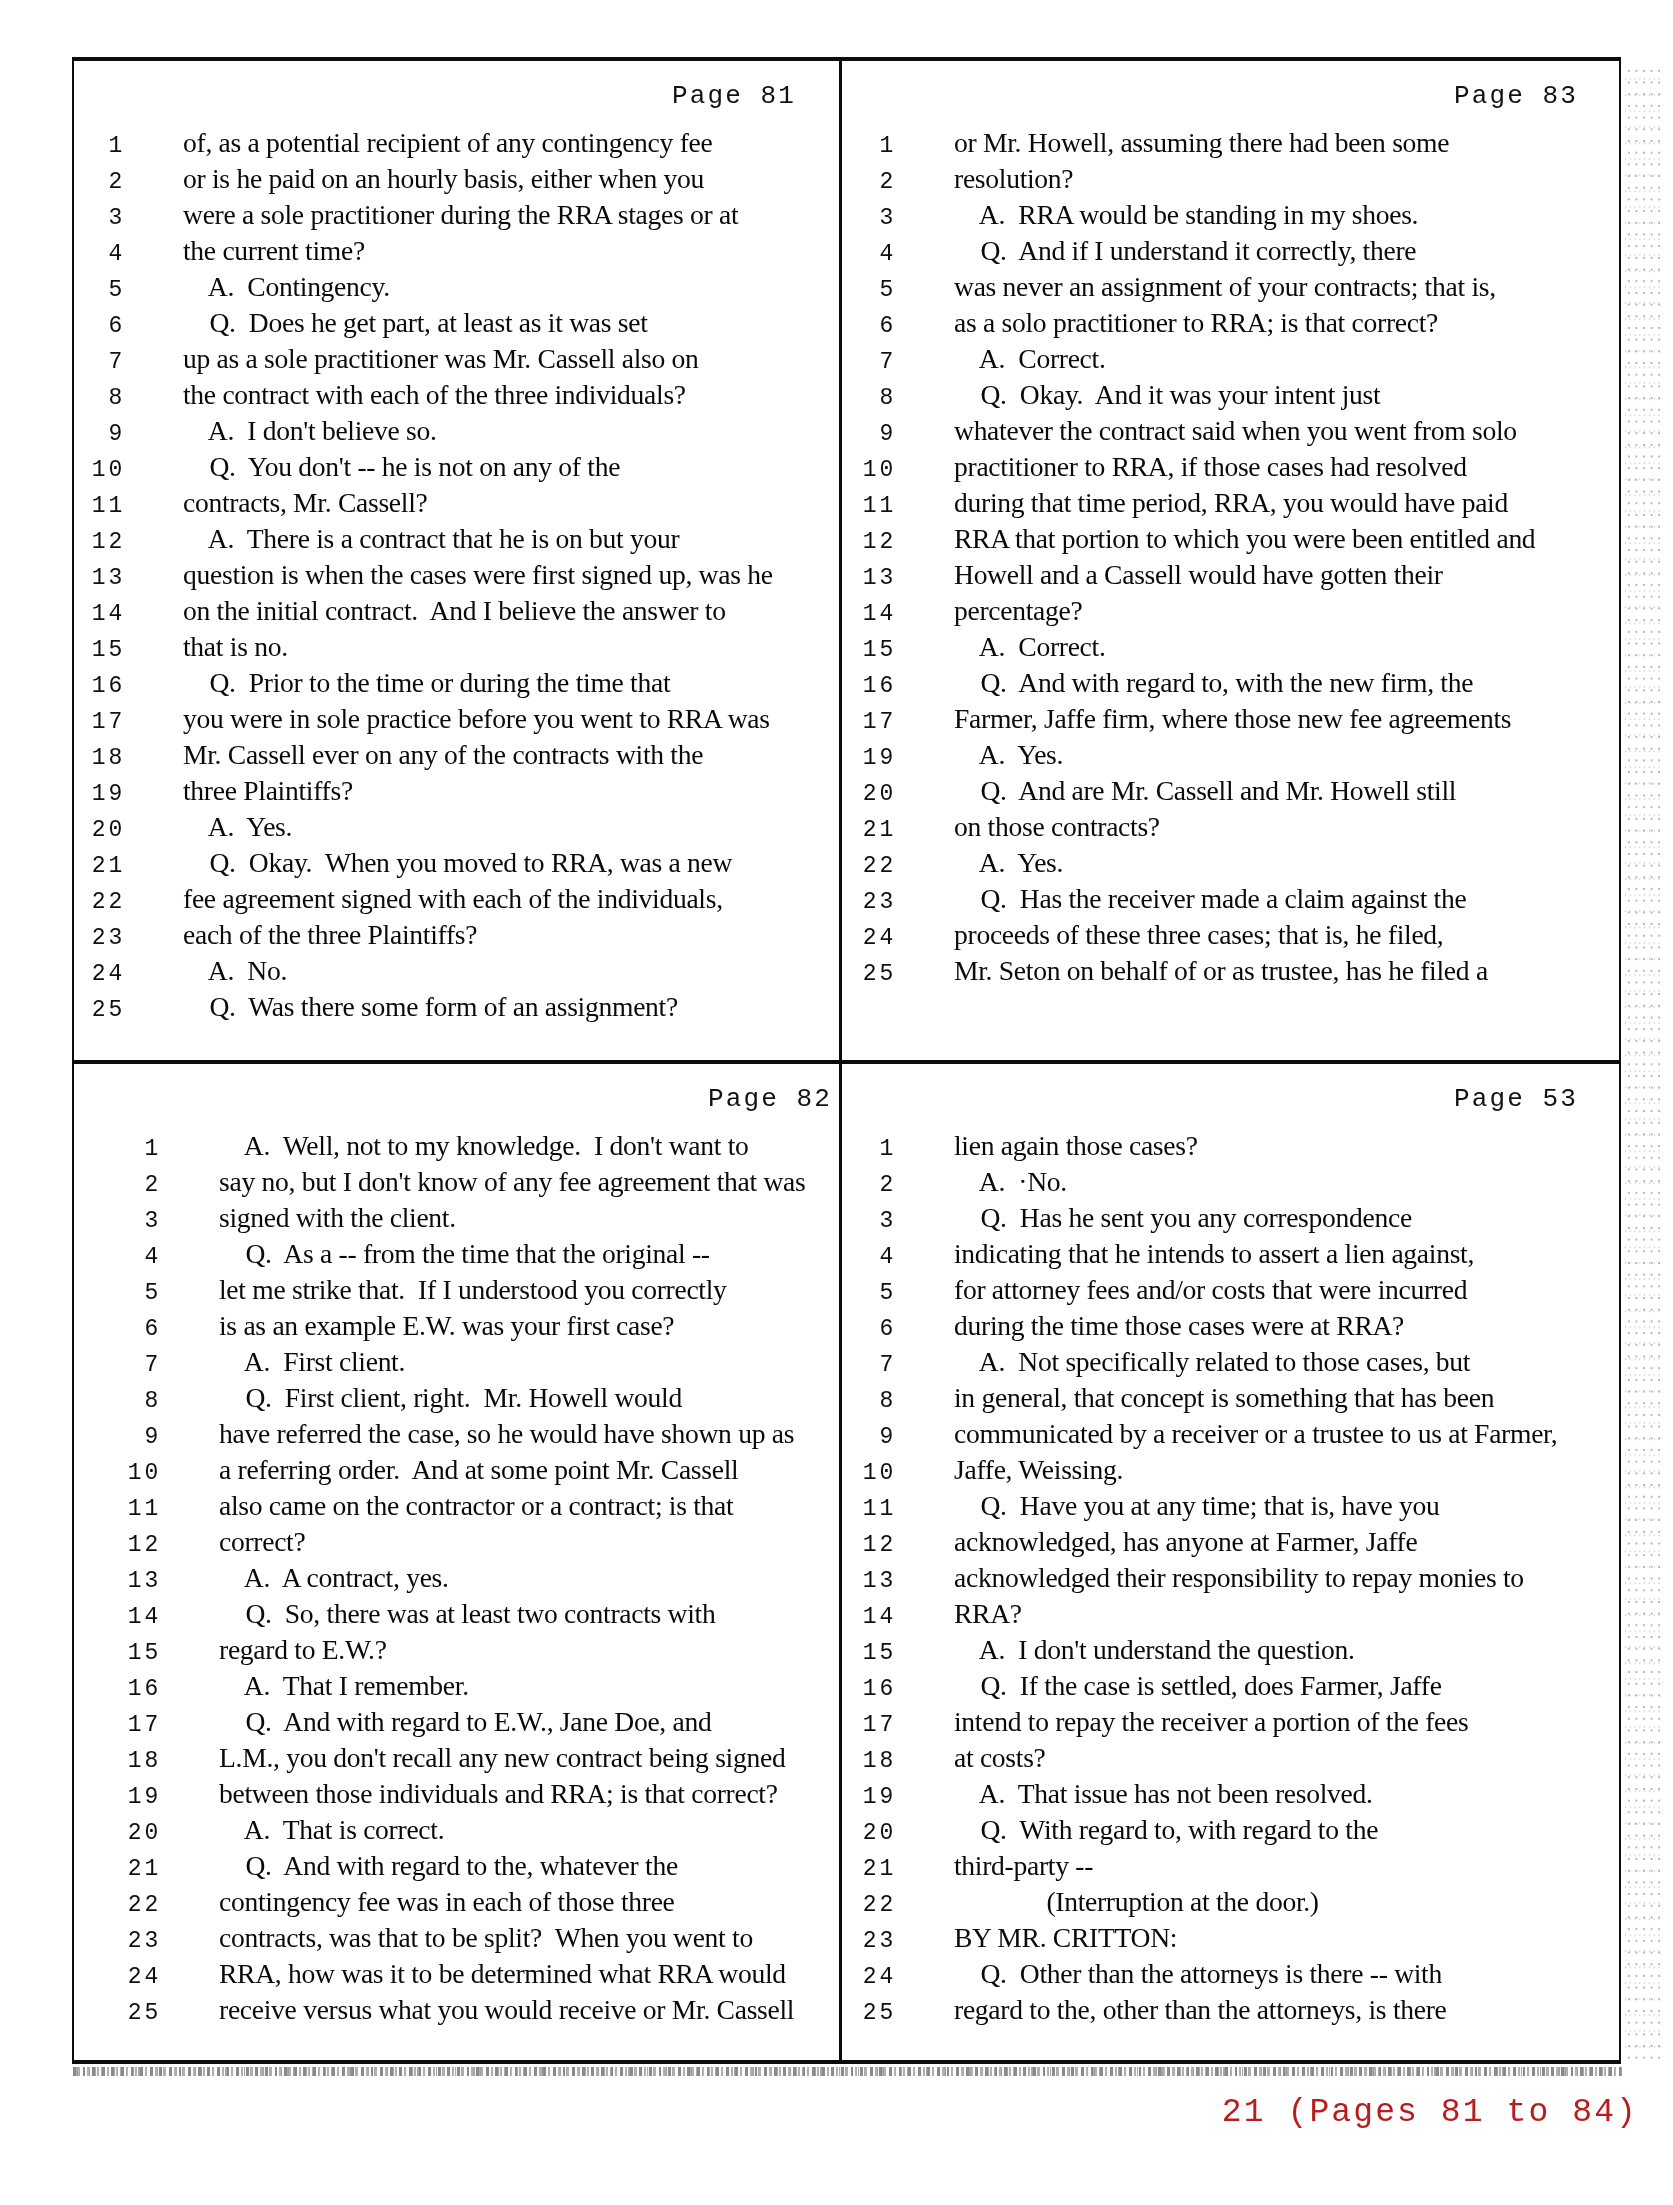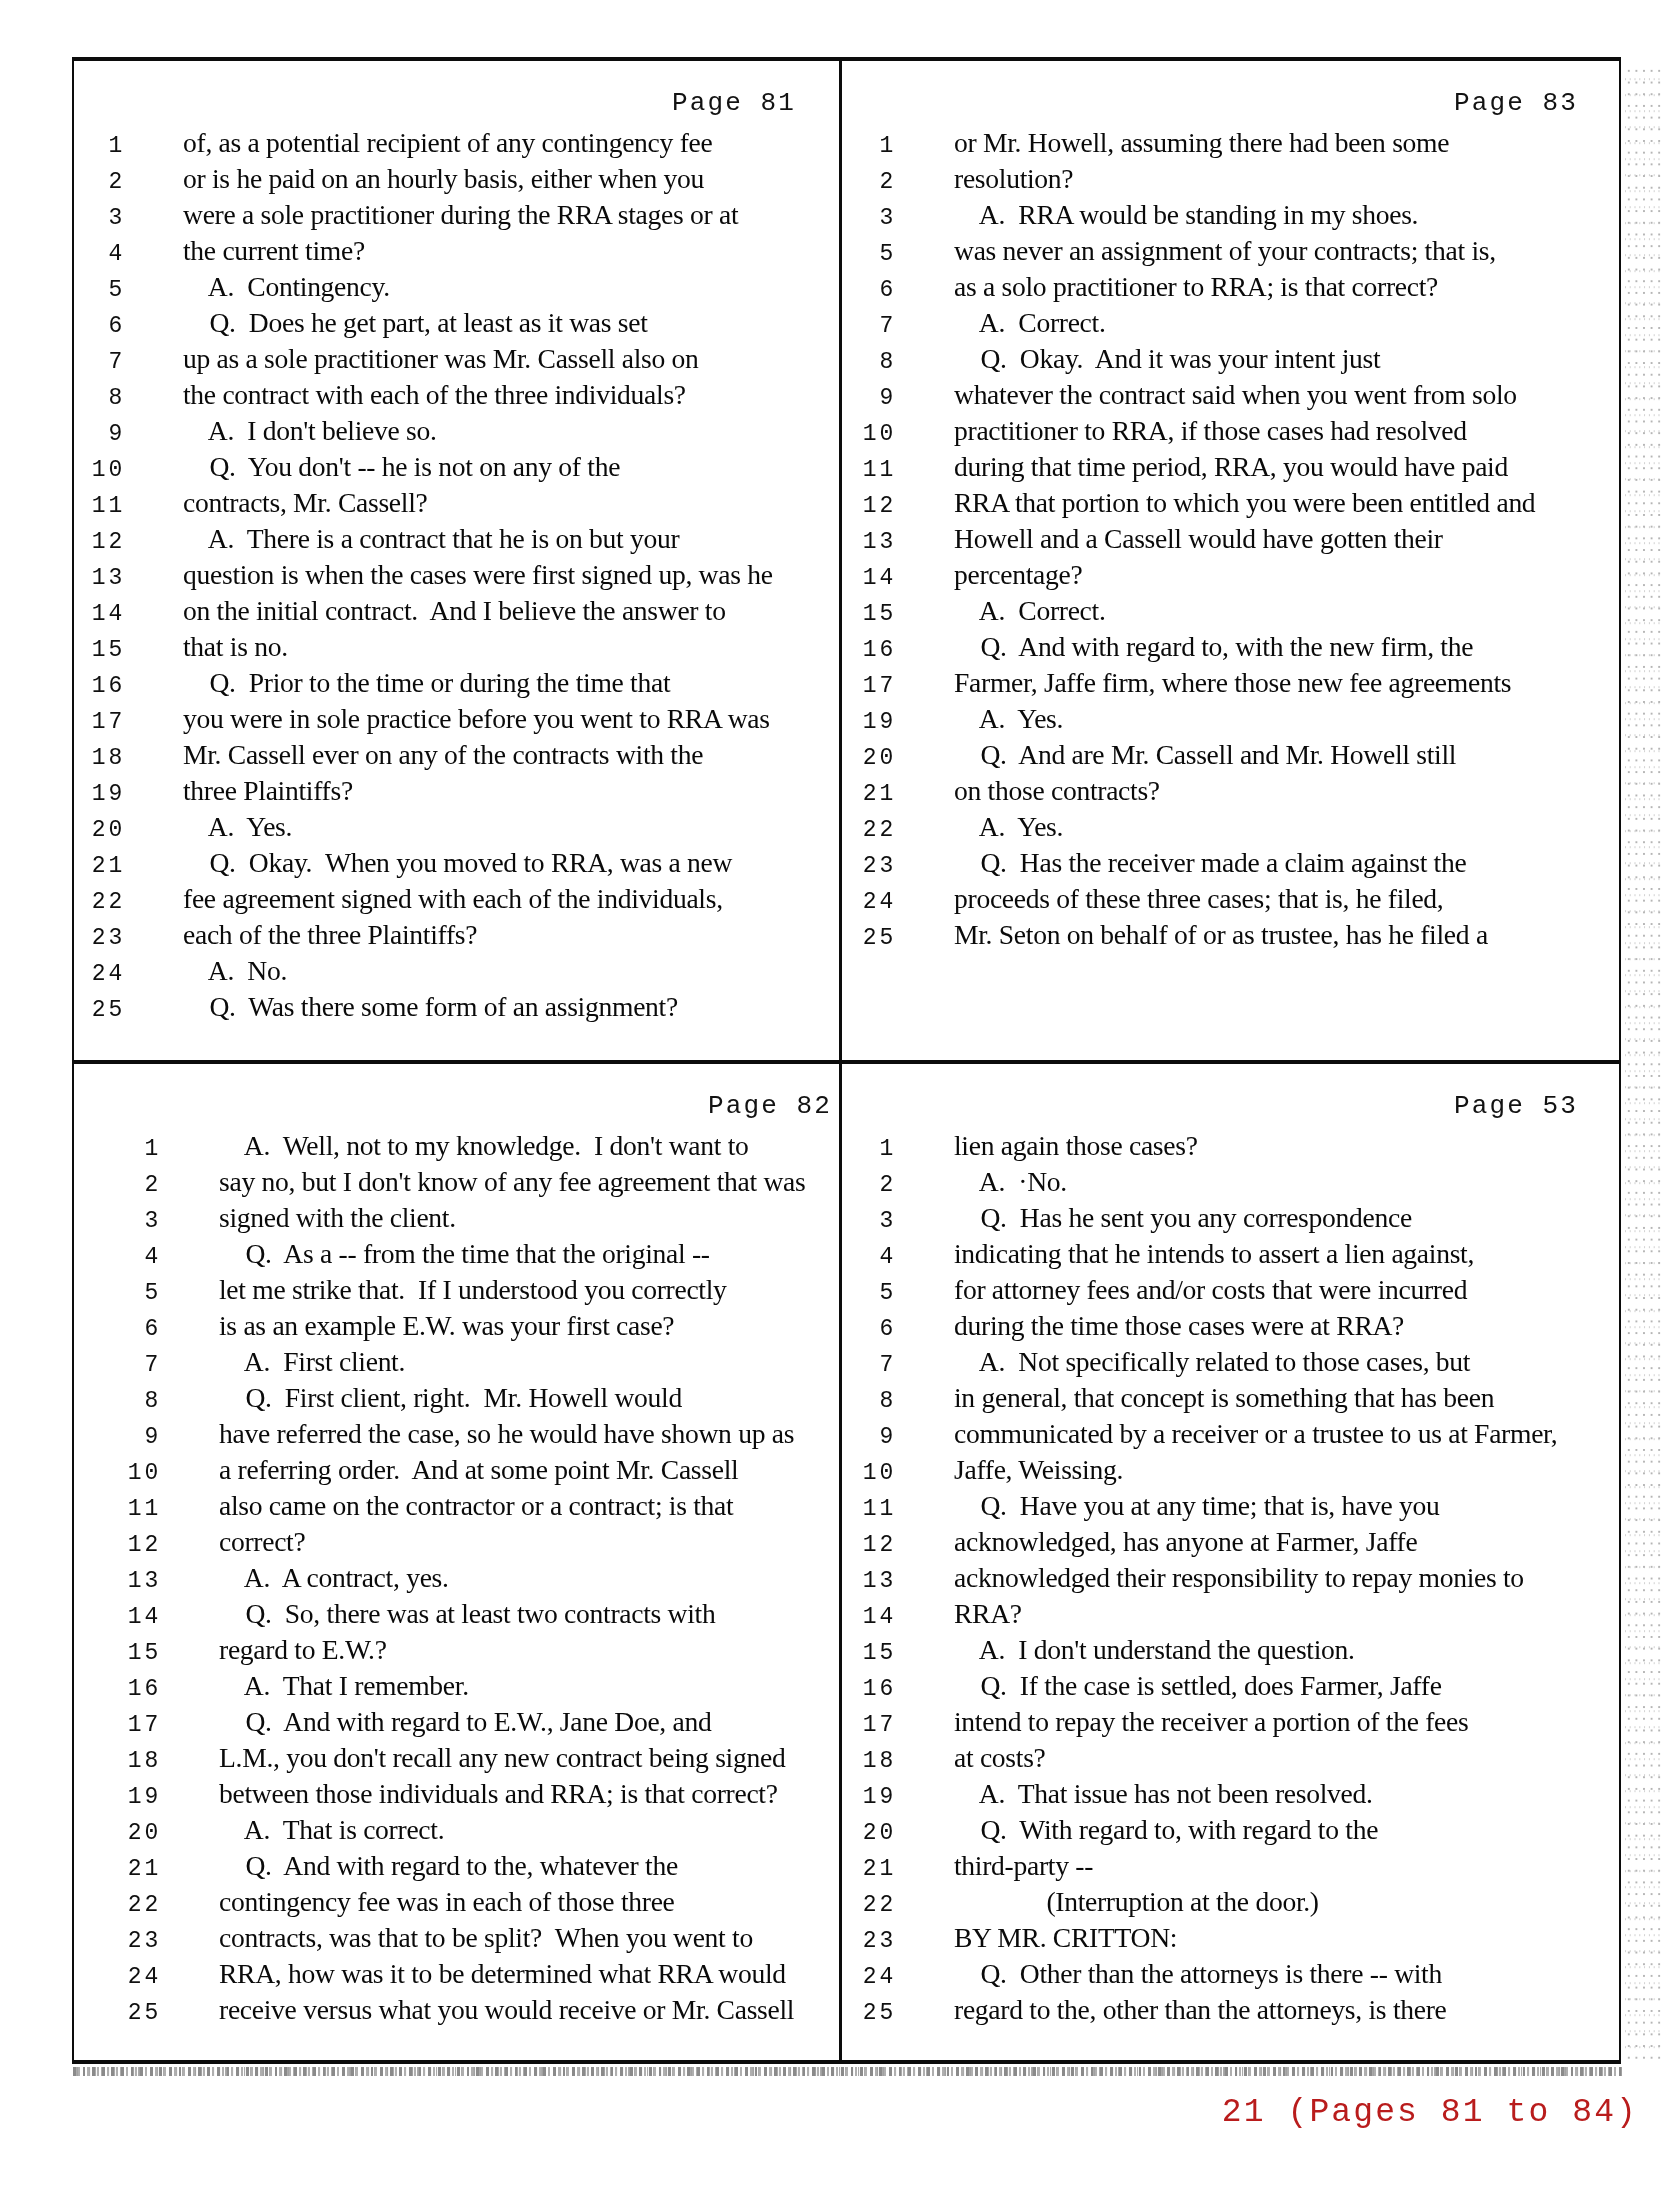--- a/index.html
+++ b/index.html
@@ -11,21 +11,21 @@
   .vdiv{position:absolute;left:839px;top:57px;width:3.4px;height:2007px;background:#0c0c0c;}
   .hdiv{position:absolute;left:72px;top:1060px;width:1549px;height:4.1px;background:#0c0c0c;}
 
   
   .quad{position:absolute;}
   #q0{left:74px;top:62px;width:762px;height:997px;}
   #q1{left:845px;top:62px;width:773px;height:1266px;}
   #q2{left:74px;top:1065px;width:762px;height:1212px;margin-left:36px;}
   #q3{left:845px;top:1065px;width:773px;height:994px;}
 
-  .phead{position:absolute;top:26px;right:40px;
+  .phead{position:absolute;top:19px;right:40px;
          font-family:"Liberation Mono",monospace;font-size:26px;letter-spacing:2.1px;white-space:pre;color:#121212;}
   .lines{position:absolute;left:0;top:63px;right:0;}
   .tline{height:36px;line-height:36px;white-space:pre;}
   .lnum{display:inline-block;width:51px;text-align:right;
         font-family:"Liberation Mono",monospace;font-size:23px;letter-spacing:2.8px;color:#101010;}
   .ltext{font-family:"Liberation Serif",serif;font-size:27.6px;letter-spacing:-0.3px;
          padding-left:58px;color:#0a0a0a;}
 
   .footer{position:absolute;top:2094px;right:36px;
           font-family:"Liberation Mono",monospace;font-size:33px;letter-spacing:2.1px;white-space:pre;color:#b91c1c;}
@@ -79,20 +79,21 @@
         <div class="tline"><span class="lnum">25</span><span class="ltext">    Q.  Was there some form of an assignment?</span></div>
       </div>
   </section>
 
   <section class="quad" id="q1">
     <div class="phead">Page 83</div>
     <div class="lines">
         <div class="tline"><span class="lnum">1</span><span class="ltext">or Mr. Howell, assuming there had been some</span></div>
         <div class="tline"><span class="lnum">2</span><span class="ltext">resolution?</span></div>
         <div class="tline"><span class="lnum">3</span><span class="ltext">    A.  RRA would be standing in my shoes.</span></div>
+        <div class="tline"><span class="lnum">4</span><span class="ltext">    Q.  And if I understand it correctly, there</span></div>
         <div class="tline"><span class="lnum">5</span><span class="ltext">was never an assignment of your contracts; that is,</span></div>
         <div class="tline"><span class="lnum">6</span><span class="ltext">as a solo practitioner to RRA; is that correct?</span></div>
         <div class="tline"><span class="lnum">7</span><span class="ltext">    A.  Correct.</span></div>
         <div class="tline"><span class="lnum">8</span><span class="ltext">    Q.  Okay.  And it was your intent just</span></div>
         <div class="tline"><span class="lnum">9</span><span class="ltext">whatever the contract said when you went from solo</span></div>
         <div class="tline"><span class="lnum">10</span><span class="ltext">practitioner to RRA, if those cases had resolved</span></div>
         <div class="tline"><span class="lnum">11</span><span class="ltext">during that time period, RRA, you would have paid</span></div>
         <div class="tline"><span class="lnum">12</span><span class="ltext">RRA that portion to which you were been entitled and</span></div>
         <div class="tline"><span class="lnum">13</span><span class="ltext">Howell and a Cassell would have gotten their</span></div>
         <div class="tline"><span class="lnum">14</span><span class="ltext">percentage?</span></div>

